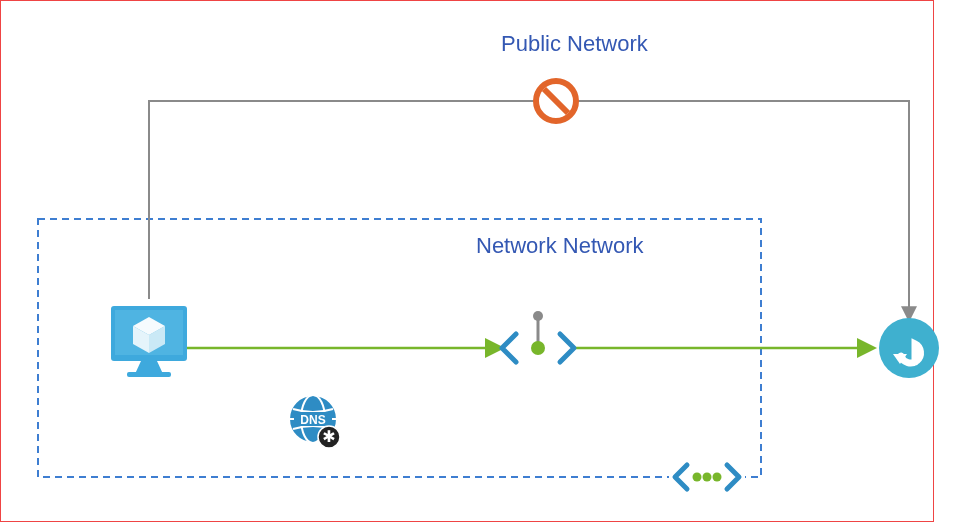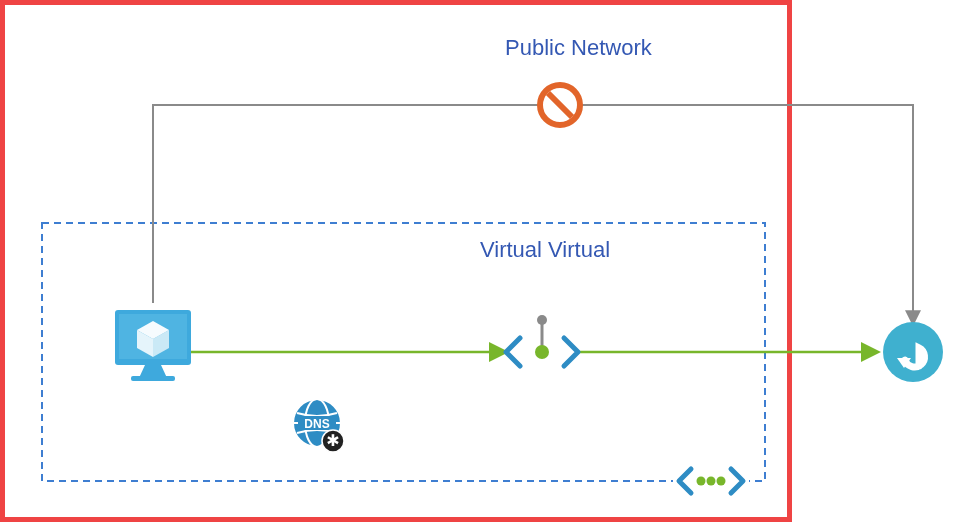--- a/index.html
+++ b/index.html
@@ -5,23 +5,23 @@
   html, body {
     margin: 0;
     padding: 0;
     width: 976px;
     height: 522px;
     font-family: "Segoe UI", Arial, sans-serif;
     background: #ffffff;
   }
   .canvas {
     position: relative;
-    width: 792px;
+    width: 934px;
     height: 522px;
-    border: 5px solid #ef4444;
+    border: 1px solid #ef4444;
     box-sizing: border-box;
   }
   .label {
     position: absolute;
     font-size: 22px;
     color: #3458b3;
   }
   svg.full {
     position: absolute;
     top: 0;
@@ -30,21 +30,21 @@
     height: 522px;
     overflow: visible;
   }
 </style>
 </head>
 <body>
 
 <div class="canvas">
 
   <div class="label" style="left:500px; top:30px;">Public Network</div>
-  <div class="label" style="left:475px; top:232px;">Virtual Virtual</div>
+  <div class="label" style="left:475px; top:232px;">Network Network</div>
 
   <svg class="full">
     <defs>
       <marker id="arrow-gray" viewBox="0 0 10 10" refX="8" refY="5" markerWidth="8" markerHeight="8" orient="auto-start-reverse">
         <path d="M 0 0 L 10 5 L 0 10 z" fill="#8a8a8a"></path>
       </marker>
       <marker id="arrow-green" viewBox="0 0 10 10" refX="8" refY="5" markerWidth="8" markerHeight="8" orient="auto-start-reverse">
         <path d="M 0 0 L 10 5 L 0 10 z" fill="#78b62b"></path>
       </marker>
     </defs>

